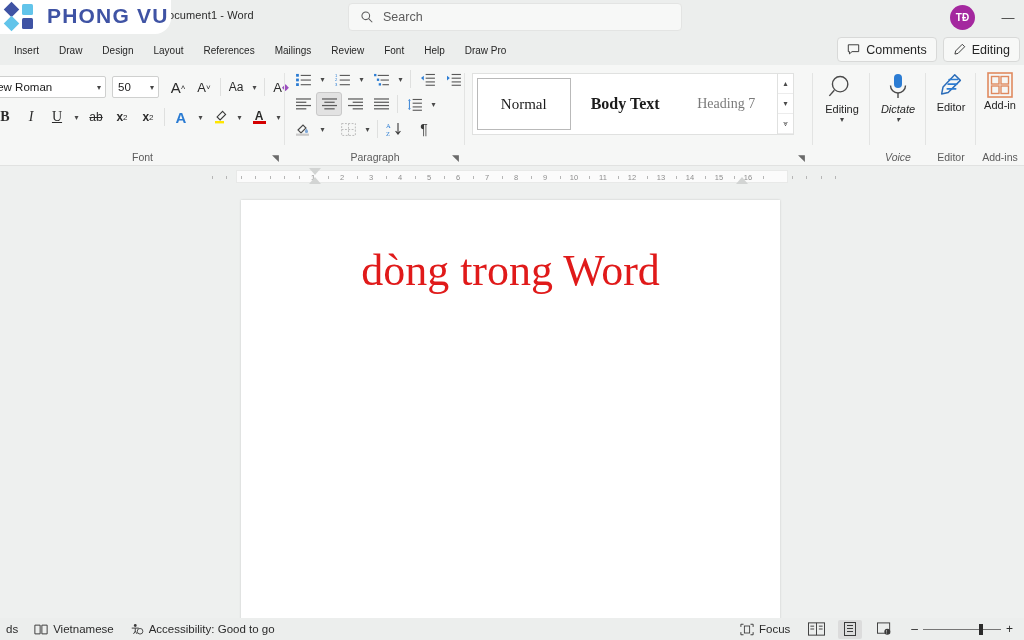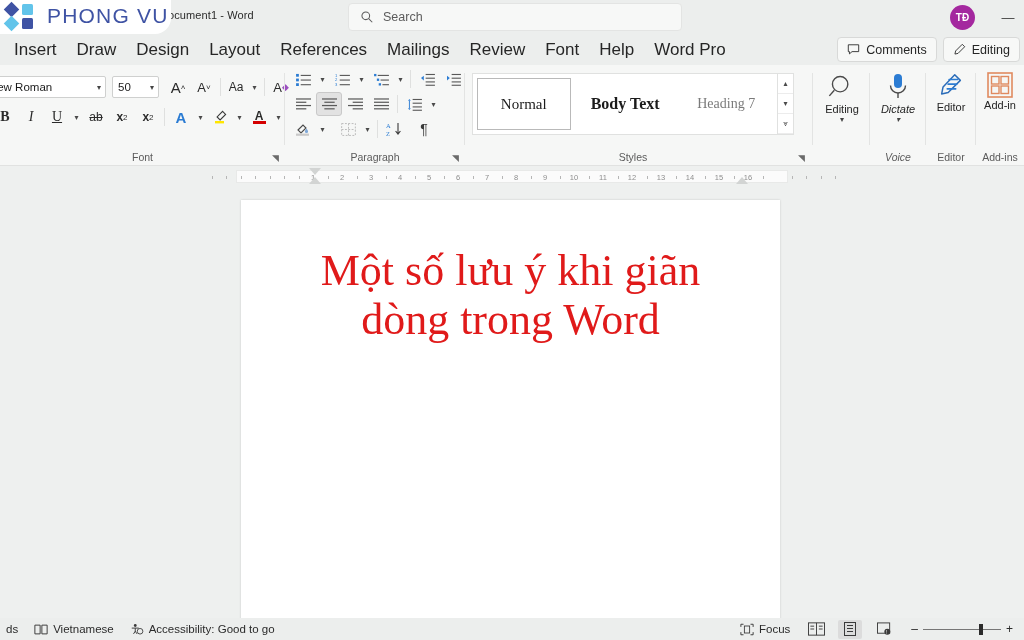--- a/index.html
+++ b/index.html
@@ -47,31 +47,31 @@
     background: #ffffff; border-radius: 0 0 16px 0;
     display: flex; align-items: center; z-index: 40;
   }
   .logo-mark { position: relative; width: 30px; height: 24px; margin-left: 18px; margin-top: 7px; }
   .logo-mark i { position: absolute; display: block; }
   .lm1 { width: 11px; height: 11px; background: #3f53a4; transform: rotate(45deg); left: 0; top: 0; }
   .lm2 { width: 11px; height: 11px; background: #62c4ea; left: 16px; top: 0; border-radius: 1.5px; }
   .lm3 { width: 11px; height: 11px; background: #62c4ea; transform: rotate(45deg); left: 0; top: 14px; }
   .lm4 { width: 11px; height: 11px; background: #3f53a4; left: 16px; top: 14px; border-radius: 1.5px; }
   .logo-text {
-    margin-left: 11px; margin-top: 7px; font-size: 21px; font-weight: normal;
+    margin-left: 11px; margin-top: 7px; font-size: 21px; font-weight: bold;
     color: #3f53a4; letter-spacing: 1.2px; font-family: "Liberation Sans", sans-serif;
   }
 
   
   .tabstrip {
     position: absolute; top: 35px; left: 0; width: 1024px; height: 30px;
     background: #eceeed; display: flex; align-items: center;
   }
   .tab {
-    font-size: 17px; color: #262626; padding: 4px 10px; border-radius: 4px;
+    font-size: 10px; color: #262626; padding: 4px 10px; border-radius: 4px;
     white-space: nowrap;
   }
   .tab:first-child { margin-left: 4px; }
   .tab-right { position: absolute; right: 4px; top: 2px; display: flex; gap: 6px; }
   .pillbtn {
     display: flex; align-items: center; gap: 6px;
     border: 1px solid #d8d9d8; border-radius: 4px; background: #f7f8f7;
     height: 25px; padding: 0 9px; font-size: 12.5px; color: #262626;
     white-space: nowrap;
   }
@@ -222,21 +222,21 @@
   <div class="tabstrip">
     <div class="tab">Insert</div>
     <div class="tab">Draw</div>
     <div class="tab">Design</div>
     <div class="tab">Layout</div>
     <div class="tab">References</div>
     <div class="tab">Mailings</div>
     <div class="tab">Review</div>
     <div class="tab">Font</div>
     <div class="tab">Help</div>
-    <div class="tab">Word Pro</div>
+    <div class="tab">Draw Pro</div>
 
     <div class="tab-right">
       <div class="pillbtn">
         <span>
           <svg width="13" height="13" viewBox="0 0 16 16">
               <path d="M1.6 2.2h12.8v8.4H6.2L3 13.4v-2.8H1.6z" fill="none" stroke="#2b2b2b" stroke-width="1.1" stroke-linejoin="round"></path>
             </svg>
         </span>
         <span>Comments</span>
       </div>
@@ -482,21 +482,20 @@
         </div>
         <div class="style-cell muted">
           <span>Heading 7</span>
         </div>
         <div class="styles-scroll">
           <div>▴</div>
           <div>▾</div>
           <div>⩔</div>
         </div>
       </div>
-      <div class="group-label" style="width:322px;">Styles</div>
       <div class="dialog-launcher" style="left:326px;">◥</div>
       <div class="group-sep" style="left:340px;"></div>
     </div>
 
     <div class="group" style="left:814px; width:56px;">
       <div class="bigbtn">
         <span>
           <svg width="30" height="30" viewBox="0 0 32 32">
               <circle cx="14" cy="13" r="8.2" fill="none" stroke="#4a4a4a" stroke-width="1.5"></circle>
               <line x1="7.8" y1="19.4" x2="2.5" y2="25.5" stroke="#4a4a4a" stroke-width="1.5"></line>
@@ -602,21 +601,20 @@
         <span class="rt" style="left: 598px;"></span>
       </div>
     <div class="ind" style="left:309px; top:2px; border-top:7px solid #d2d4d3;"></div>
     <div class="ind" style="left:309px; top:11px; border-bottom:7px solid #d2d4d3;"></div>
     <div class="ind" style="left:736px; top:11px; border-bottom:7px solid #d2d4d3;"></div>
   </div>
 
   <div class="canvas">
     <div class="page">
       <div class="doc-heading">
-        <div>Một số lưu ý khi giãn</div>
         <div>dòng trong Word</div>
       </div>
     </div>
   </div>
 
   <div class="statusbar">
     <div class="sb-item" style="margin-left:6px;">
       <span>ds</span>
     </div>
     <div class="sb-item">

